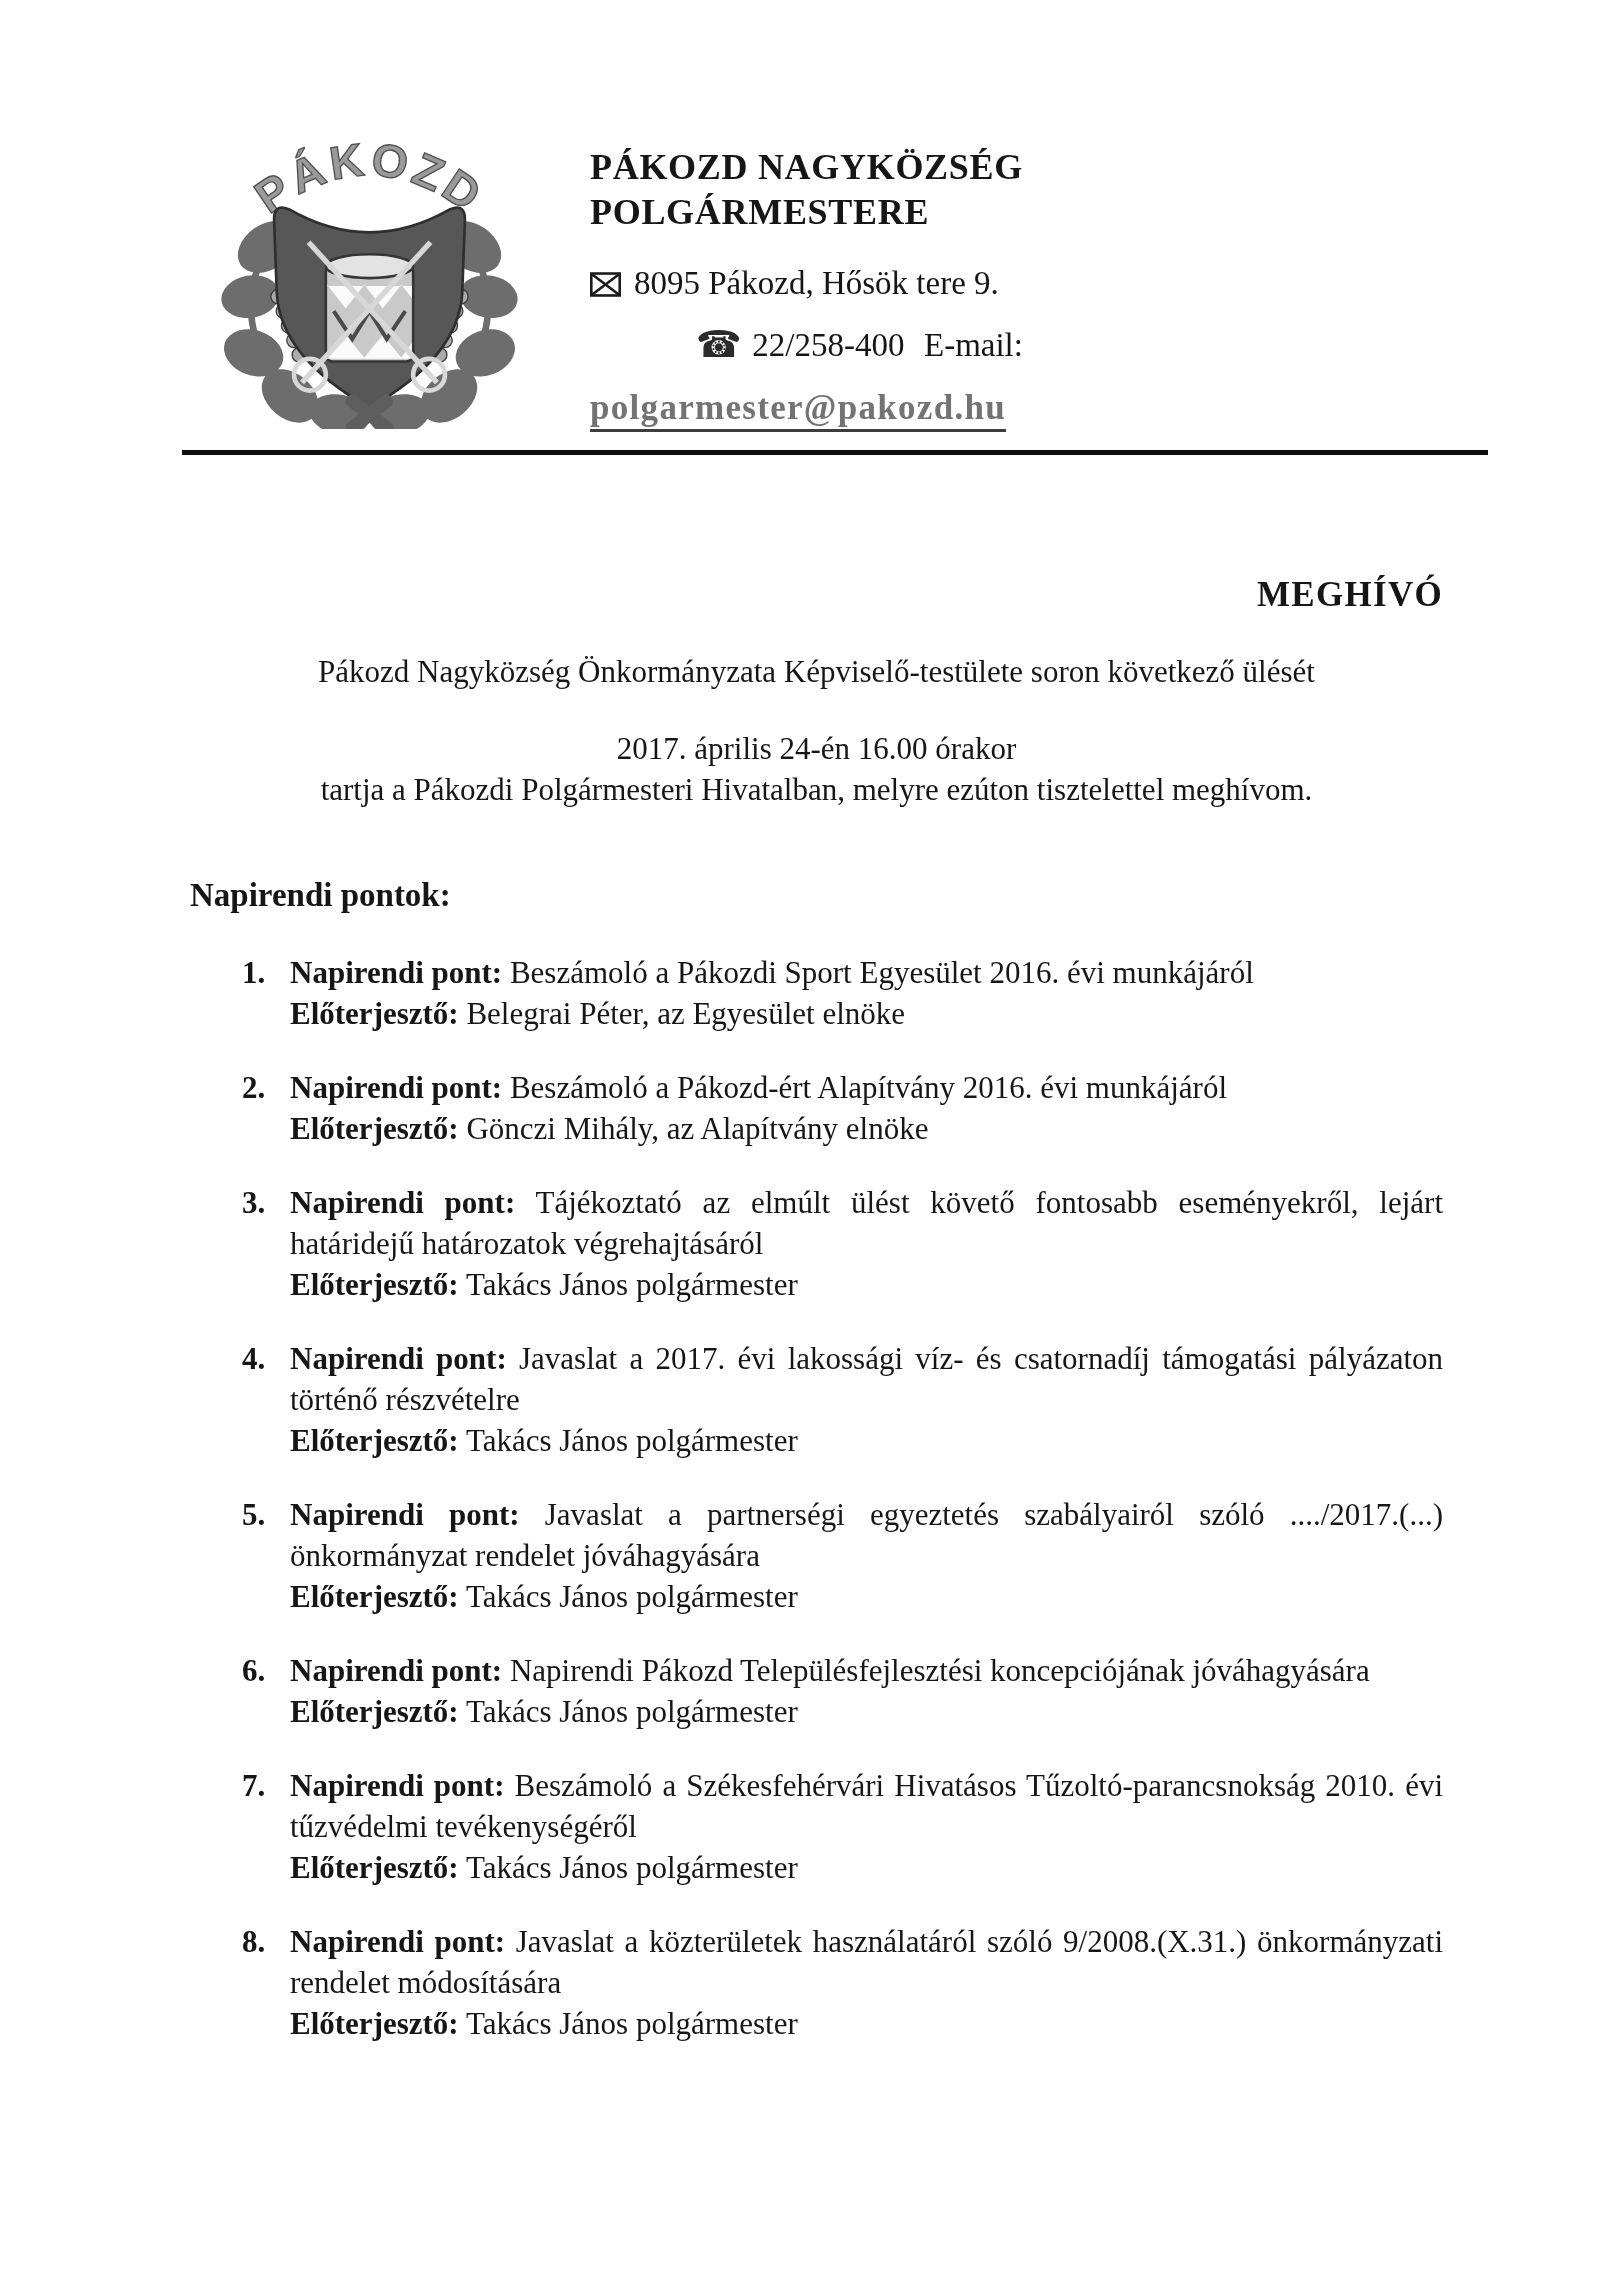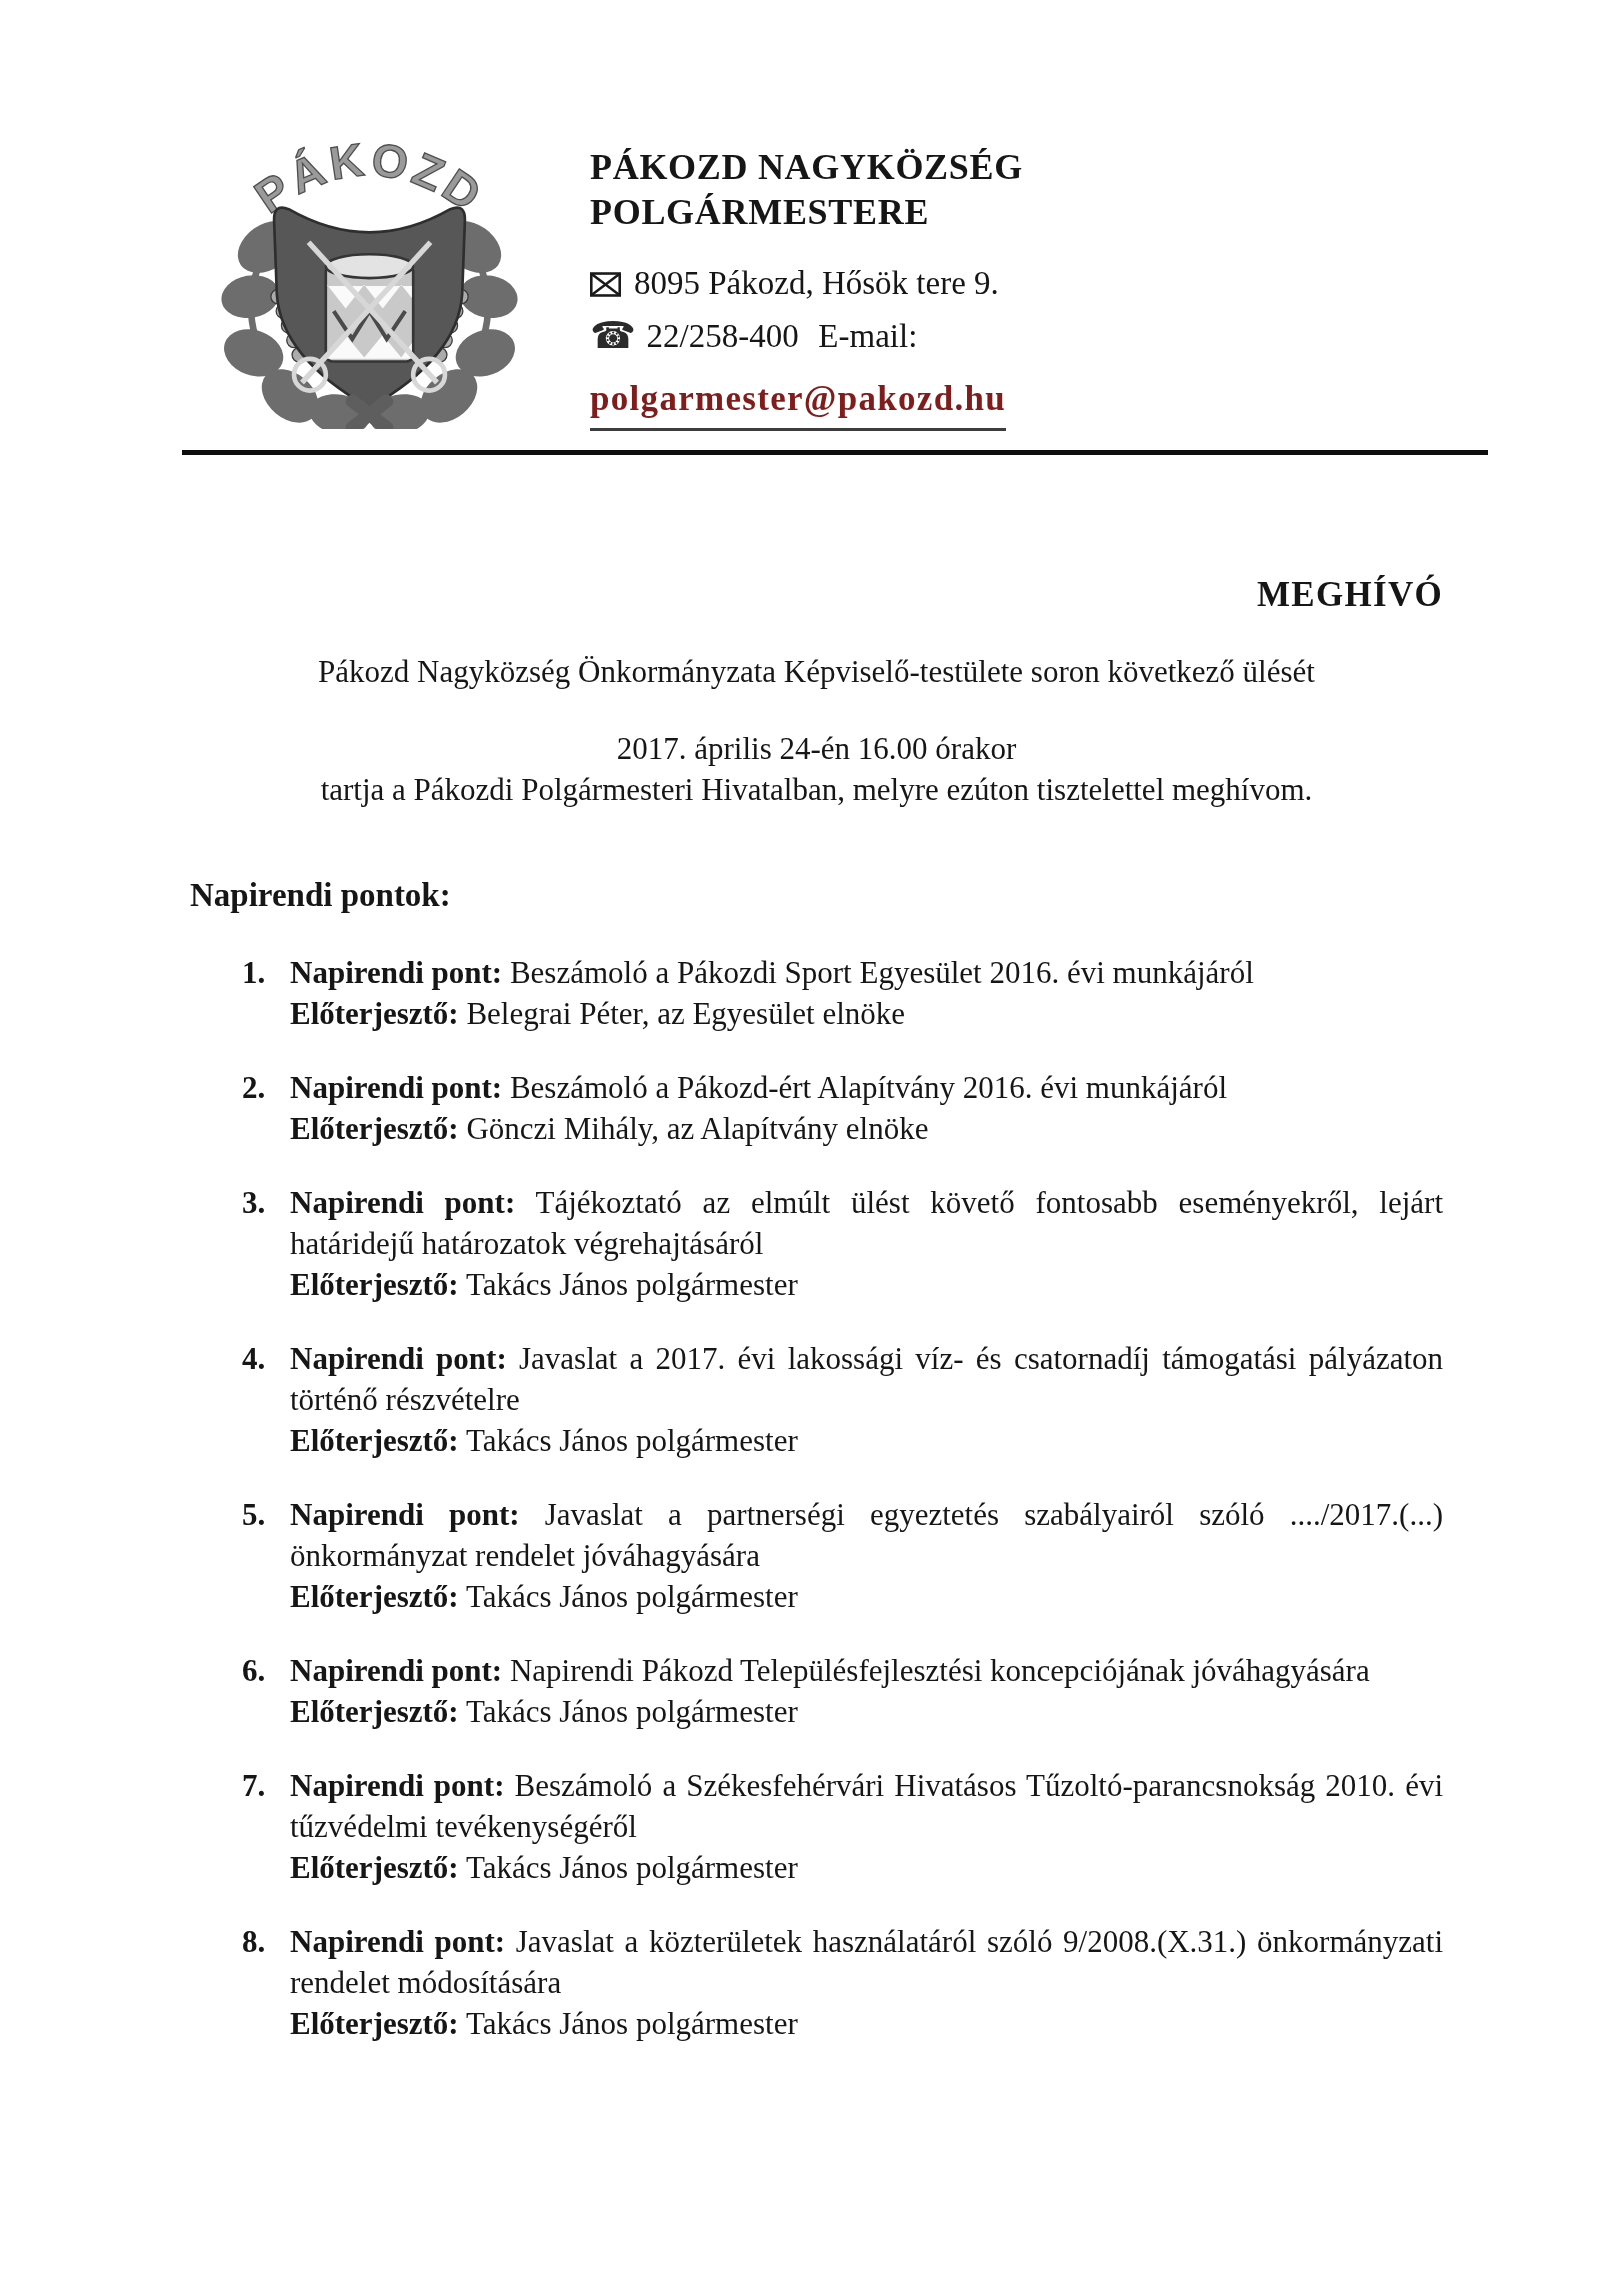--- a/index.html
+++ b/index.html
@@ -9,29 +9,29 @@
     font-family:"Liberation Serif","DejaVu Serif",serif; color:#161616;
     overflow:hidden;
   }
 
   
   .logo { position:absolute; left:204px; top:98px; width:331px; height:331px; }
   .header-text { position:absolute; left:590px; top:145px; }
   .org { font-size:36px; font-weight:bold; line-height:45px; letter-spacing:0.7px; }
   .contact-line { font-size:33px; font-weight:normal; line-height:39px; white-space:nowrap; }
   .addr-line { margin-top:29px; }
-  .phone-line { margin-top:13px; }
+  .phone-line { margin-top:22px;text-align:right; }
   .env-icon { display:inline-block; vertical-align:-2.6px; margin-right:13px; }
   .phone-glyph { font-family:"DejaVu Sans",sans-serif; font-size:37px; color:#2b2b2b; margin-right:10.5px; vertical-align:-1.3px; }
   .email-label { margin-left:19.6px; }
   .email-line { margin-top:23.6px; }
   .email {
     font-size:35px; font-weight:bold; letter-spacing:1.3px;
-    color:#7f1d1d; text-decoration:none;
-    border-bottom:3.3px solid #3d3d3d; padding-bottom:10px;
+    color:#737373; text-decoration:none;
+    border-bottom:3.3px solid #3d3d3d; padding-bottom:2px;
   }
   .rule { position:absolute; left:182px; top:450px; width:1306px; height:5.2px; background:#0e0e0e; }
 
   
   .main { position:absolute; left:190px; top:505px; width:1253px; font-size:31px; line-height:41px; }
   .ikt { margin:0; }
   .title { margin:69px 0 0 0; text-align:right; font-size:35px; font-weight:bold; letter-spacing:1.3px; }
   .center { text-align:center; }
   .intro { margin:36px 0 0 0; }
   .datetime { margin:36px 0 0 0; font-weight:normal; }

